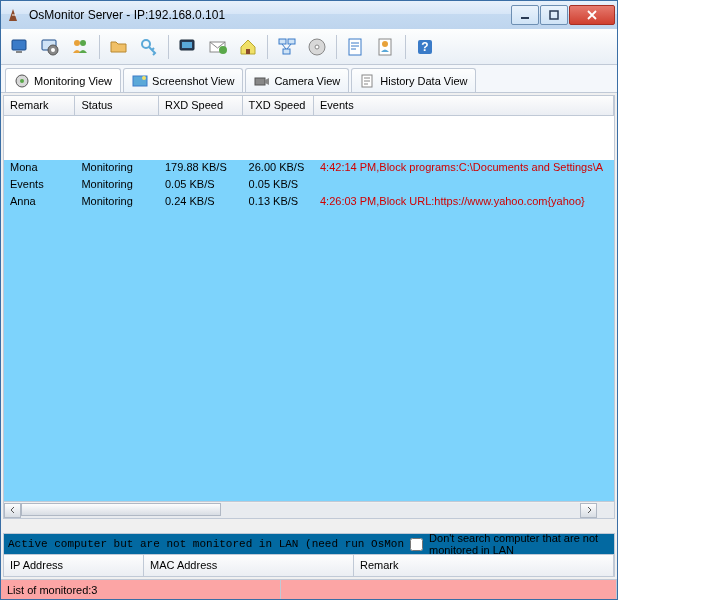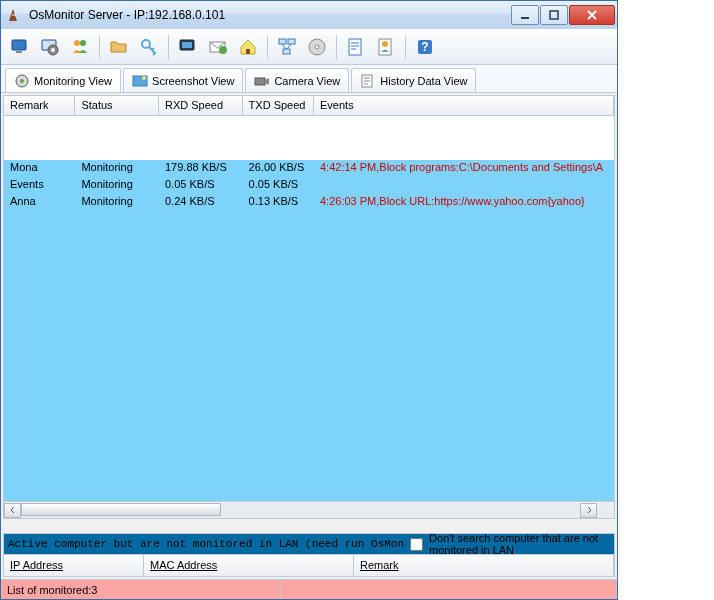--- a/index.html
+++ b/index.html
@@ -44,21 +44,21 @@
 .hscroll .strack { flex: 1; height: 15px; background: #e8ebef; position: relative; }
 .hscroll .sthumb { position: absolute; left: 0; top: 0; width: 200px; height: 13px; background: linear-gradient(to bottom,#fdfdfd,#d8dde4); border: 1px solid #b0b8c4; }
 .hscroll .scorner { width: 17px; height: 15px; background: #e8ebef; }
 
 .bottompanel { margin: 0 2px 2px 2px; }
 .optrow { height: 22px; border: 1px solid #c0c9d6; background: #0369a1; display: flex; align-items: center; padding: 0 4px; font-family: 'Courier New', monospace; font-size: 11px; gap: 6px; margin-top: 12px; }
 .optrow label { font-family: Tahoma, Arial, sans-serif; display: flex; align-items: center; gap: 4px; }
 .optrow .opt1 { flex: 0 0 auto; white-space: nowrap; overflow: hidden; }
 .optrow input[type=checkbox] { width: 13px; height: 13px; }
 
-.subheader { display: flex; height: 22px; border: 1px solid #c0c9d6; border-top: none; background: linear-gradient(to bottom,#fdfdfd,#ebeef3); text-decoration: underline; }
+.subheader { display: flex; height: 22px; border: 1px solid #c0c9d6; border-top: none; background: linear-gradient(to bottom,#fdfdfd,#ebeef3); }
 .subheader .scol { border-right: 1px solid #c0c9d6; padding: 4px 6px; }
 .sc-ip { width: 140px; }
 .sc-mac { width: 210px; }
 .sc-remark { flex: 1; }
 
 .statusbar { height: 20px; border-top: 1px solid #c0c9d6; background: #fca5a5; display: flex; align-items: center; font-size: 11px; }
 .statusbar .spane { border-right: 1px solid #c0c9d6; padding: 2px 6px; height: 100%; display: flex; align-items: center; }
 .sp1 { width: 280px; }
 .sp2 { width: 290px; }
 .sp3 { flex: 1; }

